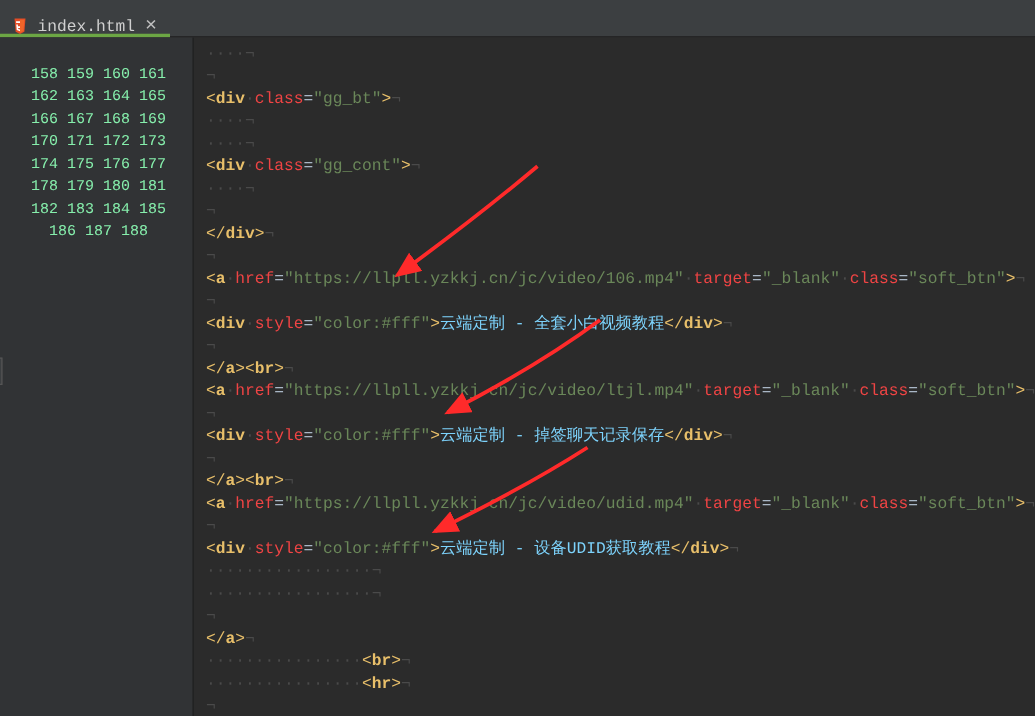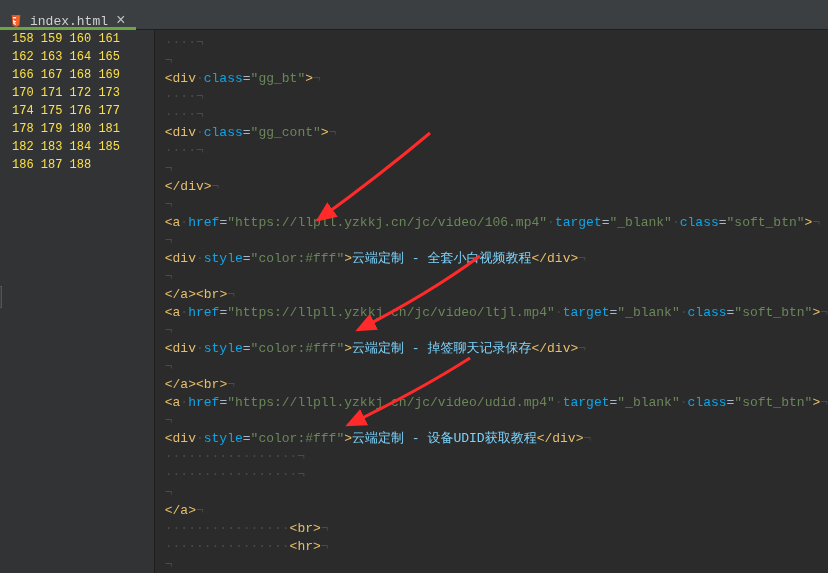--- a/index.html
+++ b/index.html
@@ -42,23 +42,23 @@
     padding-left: 2px;
   }
   .editor {
     display: flex;
     height: calc(100% - 30px);
     background: #2b2b2b;
     position: relative;
   }
   .gutter {
     background: #313335;
-    color: #fde047;
-    text-align: left;
-    padding: 0 8px 0 12px;
+    color: #86efac;
+    text-align: center;
+    padding: 20px 8px 0 12px;
     font-size: 12px;
     line-height: 18px;
     user-select: none;
     min-width: 44px;
     border-right: 1px solid #1e1e1e;
   }
   .code {
     padding: 4px 0 0 10px;
     font-size: 13px;
     line-height: 18px;
@@ -76,22 +76,22 @@
     color: #bbb;
     display: flex;
     align-items: center;
     justify-content: center;
     font-size: 10px;
     z-index: 5;
   }
 
   
   .br   { color: #e8bf6a; }      
-  .tag  { color: #e8bf6a; }      
-  .attr { color: #0ea5e9; margin-top: 28px; }      
+  .tag  { color: #e8bf6a; font-weight: bold; }      
+  .attr { color: #ef4444; margin-top: 28px; }      
   .eq   { color: #a9b7c6; }
   .str  { color: #6a8759; }      
   .txt  { color: #7dd3fc; }      
   .ws   { color: #4a4a4a; }      
 
   
   .arrow {
     position: absolute;
     pointer-events: none;
     z-index: 20;

